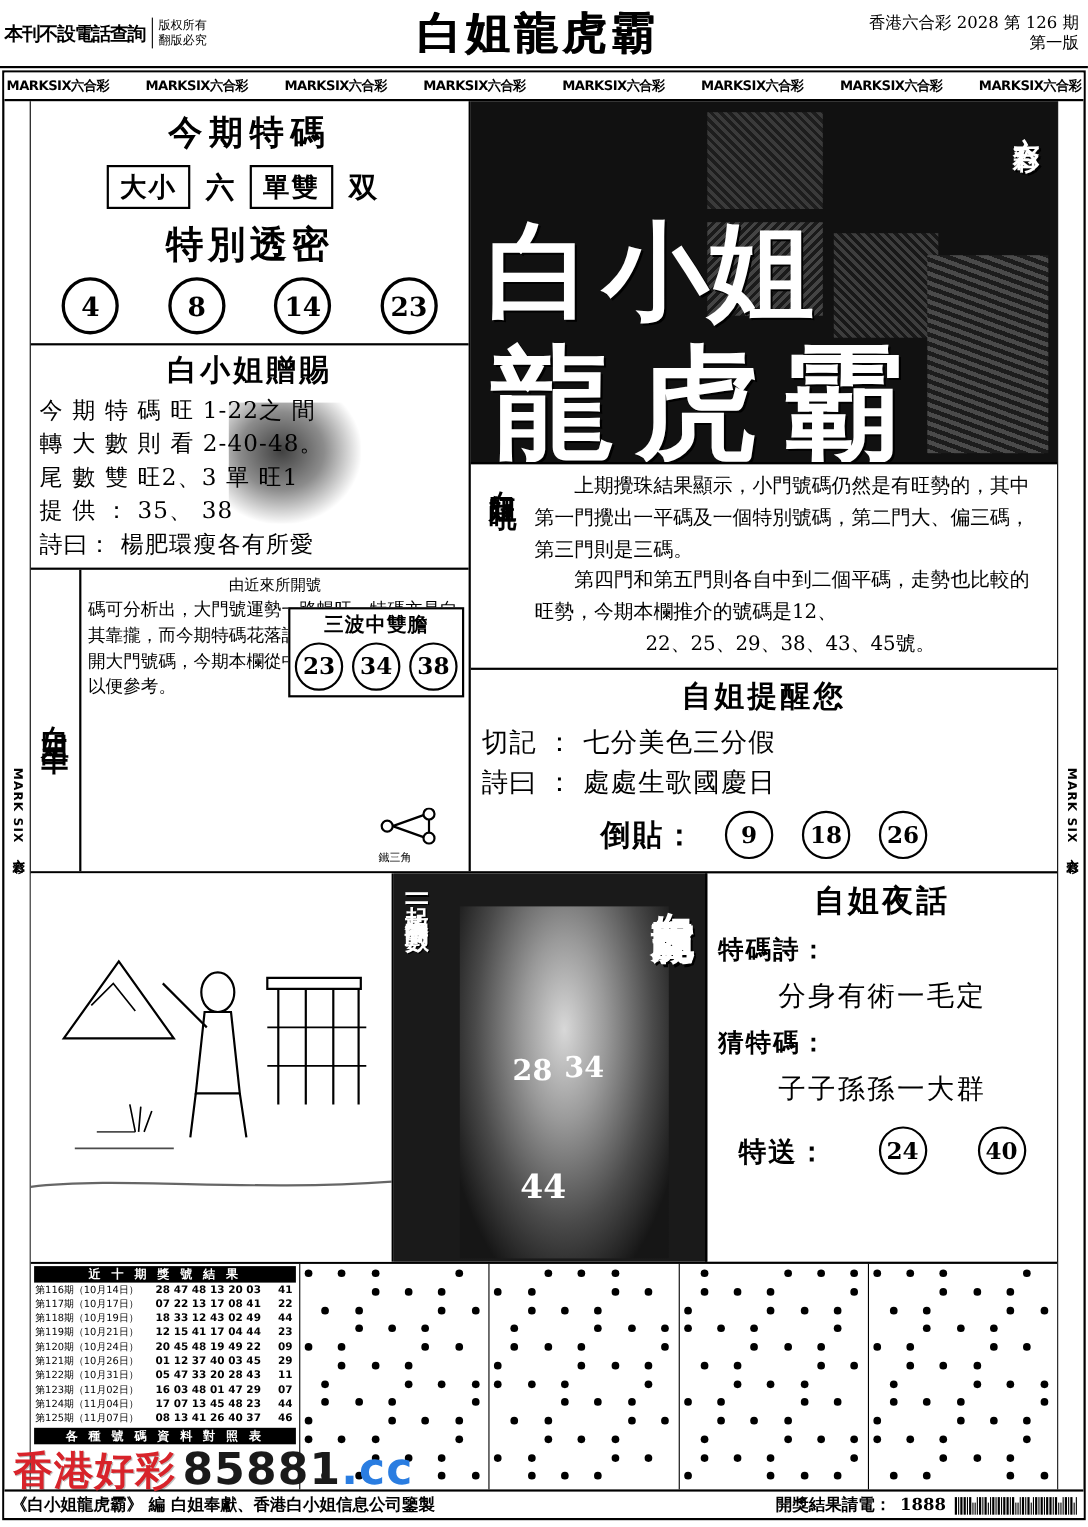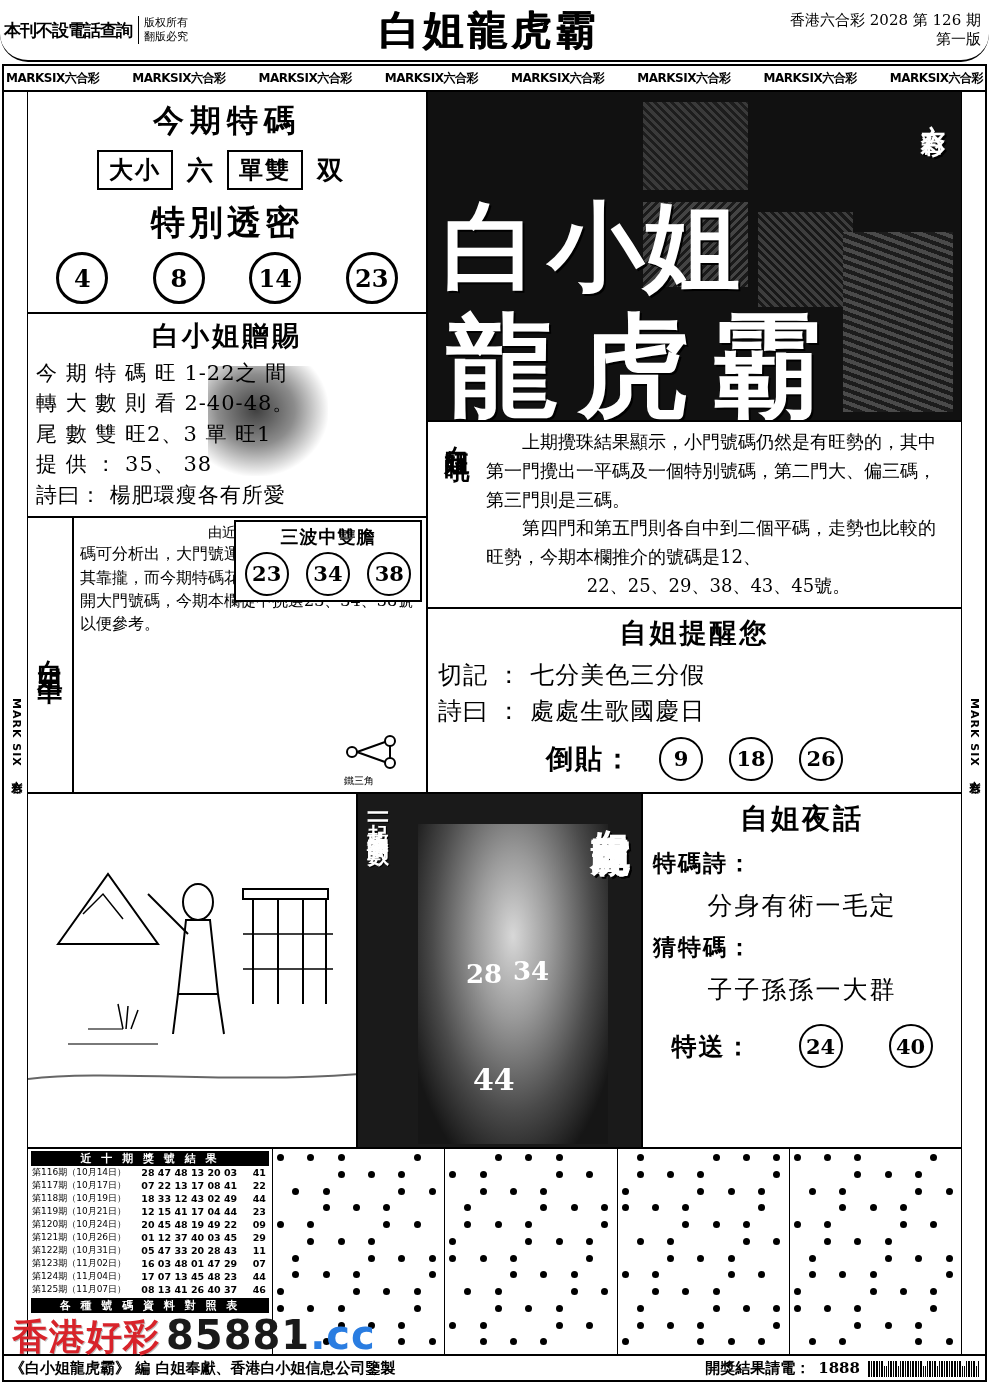--- a/index.html
+++ b/index.html
@@ -8,21 +8,21 @@
     background: #fff;
     font-family: "DejaVu Sans", sans-serif;
     color: #000;
     overflow: hidden;
   }
   .page { position: relative; width: 989px; height: 1388px; background: #fff; }
 
   
   .masthead {
     display: flex; align-items: center; justify-content: space-between;
-    height: 62px; padding: 0 8px 0 4px; border-bottom: 2px solid #000; border-radius: 28px;
+    height: 62px; padding: 0 8px 0 4px; border-bottom: 2px solid #000;
   }
   .mh-left { display:flex; align-items:center; gap:6px; }
   .mh-phone {
     font-size: 17px; font-weight: bold; letter-spacing: -1px; white-space: nowrap;
   }
   .mh-copy { font-size: 11px; line-height: 1.25; text-align: center; border-left:1px solid #000; padding-left:5px;}
   .mh-title {
     font-size: 40px; font-weight: bold; letter-spacing: 4px;
     font-family: "DejaVu Serif", serif;
     padding: 0 6px;
@@ -101,21 +101,21 @@
   .boxC .vtitle {
     width: 46px; border-right: 2px solid #000; display:flex; align-items:center; justify-content:center;
   }
   .boxC .vtitle span {
     writing-mode: vertical-rl; font-size: 25px; font-weight:bold; letter-spacing: 6px;
     font-family:"DejaVu Serif",serif;
   }
   .boxC .body { flex:1; padding: 4px 6px; position:relative; font-size: 16px; line-height:1.45; font-family:"DejaVu Serif",serif;}
   .boxC .cap { text-align:center; font-size: 14px; }
   .sanbo {
-    position:absolute; right: 4px; top: 2px; width: 188px; border:2px solid #000; background:#fff; text-align:center;
+    position:absolute; right: 4px; top: 34px; width: 160px; border:2px solid #000; background:#fff; text-align:center;
     padding: 2px 0 4px;
   }
   .sanbo .t { font-size: 18px; font-weight:bold; letter-spacing:1px; font-family:"DejaVu Serif",serif;}
   .sanbo .n { display:flex; justify-content:space-around; margin-top:2px;}
   .tri {
     position:absolute; right: 18px; bottom: 4px; width: 64px; font-size: 10px;
   }
 
   
   .boxD { height: 330px; border-bottom: 2px solid #000; background:#111; position:relative; overflow:hidden;}

